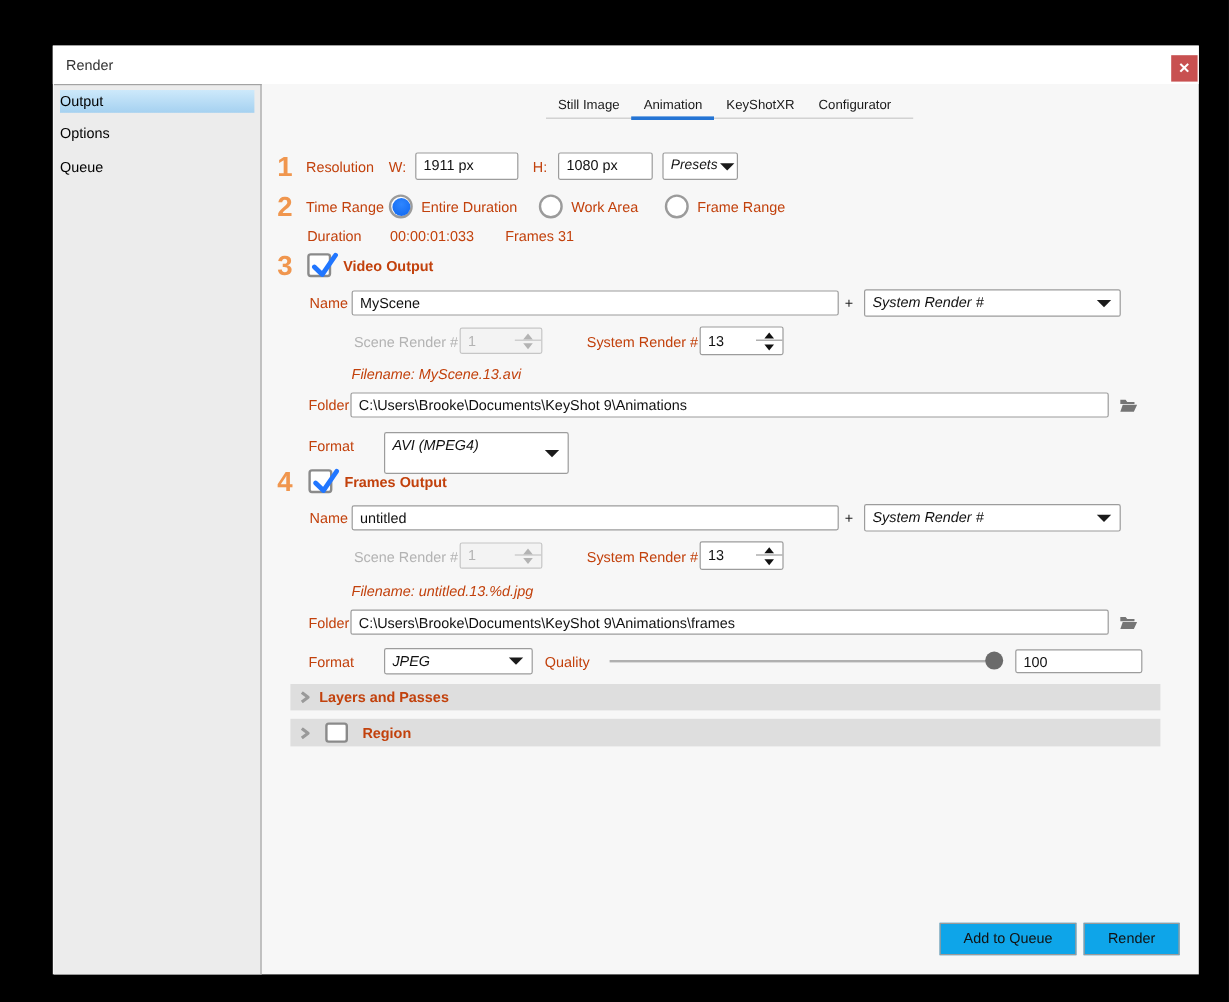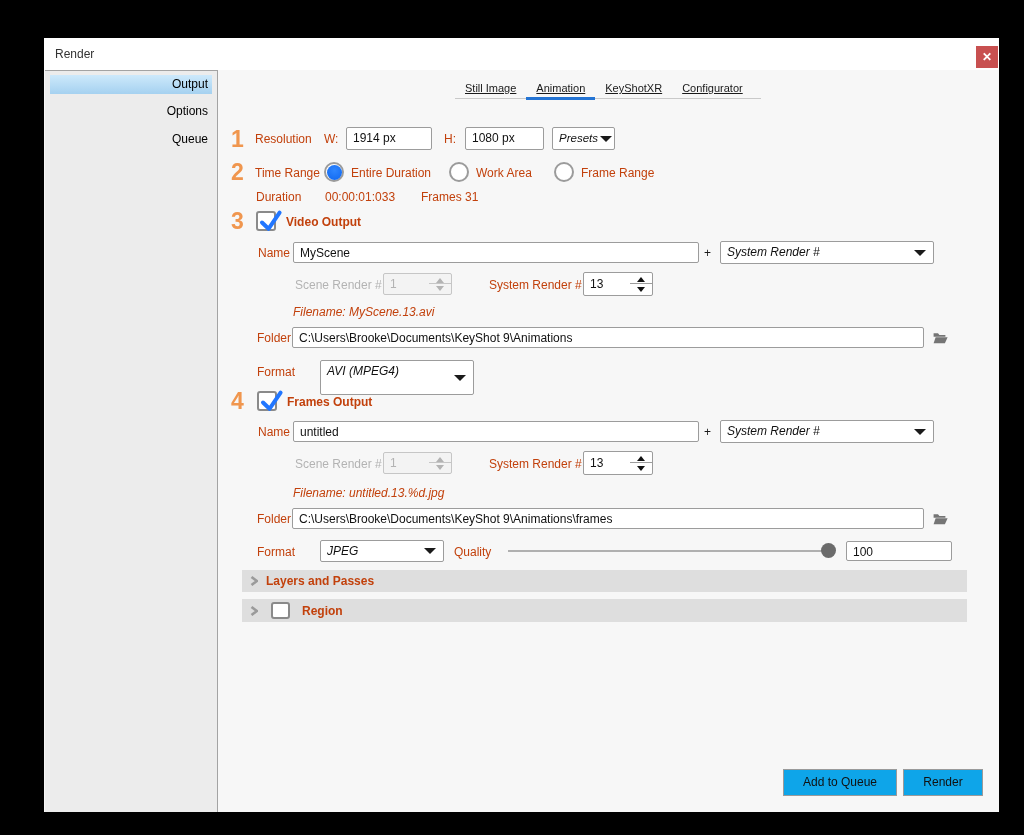--- a/index.html
+++ b/index.html
@@ -8,26 +8,26 @@
   .dialog { position:absolute; left:44px; top:38px; width:955px; height:774px;
     background:#f7f7f7; }
   .titlebar { position:absolute; left:0; top:0; width:100%; height:32px; background:#ffffff; }
   .title { position:absolute; left:11px; top:0; line-height:32px; font-size:12px; color:#333; }
   .close-btn { position:absolute; left:932px; top:8px; width:22px; height:22px;
     background:#c85050; color:#fff; font-size:12px; font-weight:bold;
     text-align:center; line-height:22px; cursor:default; }
   .sidebar { position:absolute; left:1px; top:32px; width:173px; height:742px;
     background:#ececec; border-top:1px solid #a3a3a3; border-right:1px solid #a3a3a3; }
   .side-item { position:absolute; left:5px; width:162px; height:19px; font-size:12px;
-    color:#000; text-align:right; padding-right:4px; line-height:19px; }
+    color:#000; text-align:left; padding-right:4px; line-height:19px; }
   .side-item.selected { background:linear-gradient(#cde9fb, #a5d1f0); }
   .tabstrip { position:absolute; left:411px; top:40px; width:306px; height:21px;
     border-bottom:1px solid #c9c9c9; white-space:nowrap; display:flex; }
   .tab { display:inline-block; padding:0 10px; font-size:11px; color:#1a1a1a;
-    line-height:20px; position:relative;text-decoration:underline; }
+    line-height:20px; position:relative; }
   .tab.active::after { content:""; position:absolute; left:0; right:0; bottom:-2px;
     height:3px; background:#2474d4; }
   .lbl { position:absolute; font-size:12px; color:#c2410c; line-height:16px; white-space:nowrap; }
   .lbl.bold { font-weight:bold;text-align:right; }
   .lbl.gray { color:#b3b3b3; }
   .lbl.italic { font-style:italic; }
   .step { position:absolute; font-size:23px; font-weight:bold; color:#f0964e; line-height:22px; letter-spacing:-1px; }
   .field { position:absolute; background:#fff; border:1px solid #9c9c9c; border-radius:2px;
     font-size:12px; color:#111; padding:0 0 0 6px; line-height:20px; white-space:nowrap;
     overflow:hidden; }
@@ -87,21 +87,21 @@
   <div class="tabstrip">
     <span class="tab">Still Image</span>
     <span class="tab active">Animation</span>
     <span class="tab">KeyShotXR</span>
     <span class="tab">Configurator</span>
   </div>
 
   <div class="step" style="left:187px;top:90px">1</div>
   <div class="lbl" style="left:211px;top:93px">Resolution</div>
   <div class="lbl" style="left:280px;top:93px">W:</div>
-  <div class="field" style="left:302px;top:89px;width:86px;height:23px">1914 px</div>
+  <div class="field" style="left:302px;top:89px;width:86px;height:23px">1911 px</div>
   <div class="lbl" style="left:400px;top:93px">H:</div>
   <div class="field" style="left:421px;top:89px;width:79px;height:23px">1080 px</div>
   <div class="combo" style="left:508px;top:89px;width:63px;height:23px;font-size:11.5px">
     <span class="combo-text">Presets</span>
     <span class="arrow" style="right:2px"></span>
   </div>
 
   <div class="step" style="left:187px;top:123px">2</div>
   <div class="lbl" style="left:211px;top:127px">Time Range</div>
   <div class="radio" style="left:280px;top:124px">

